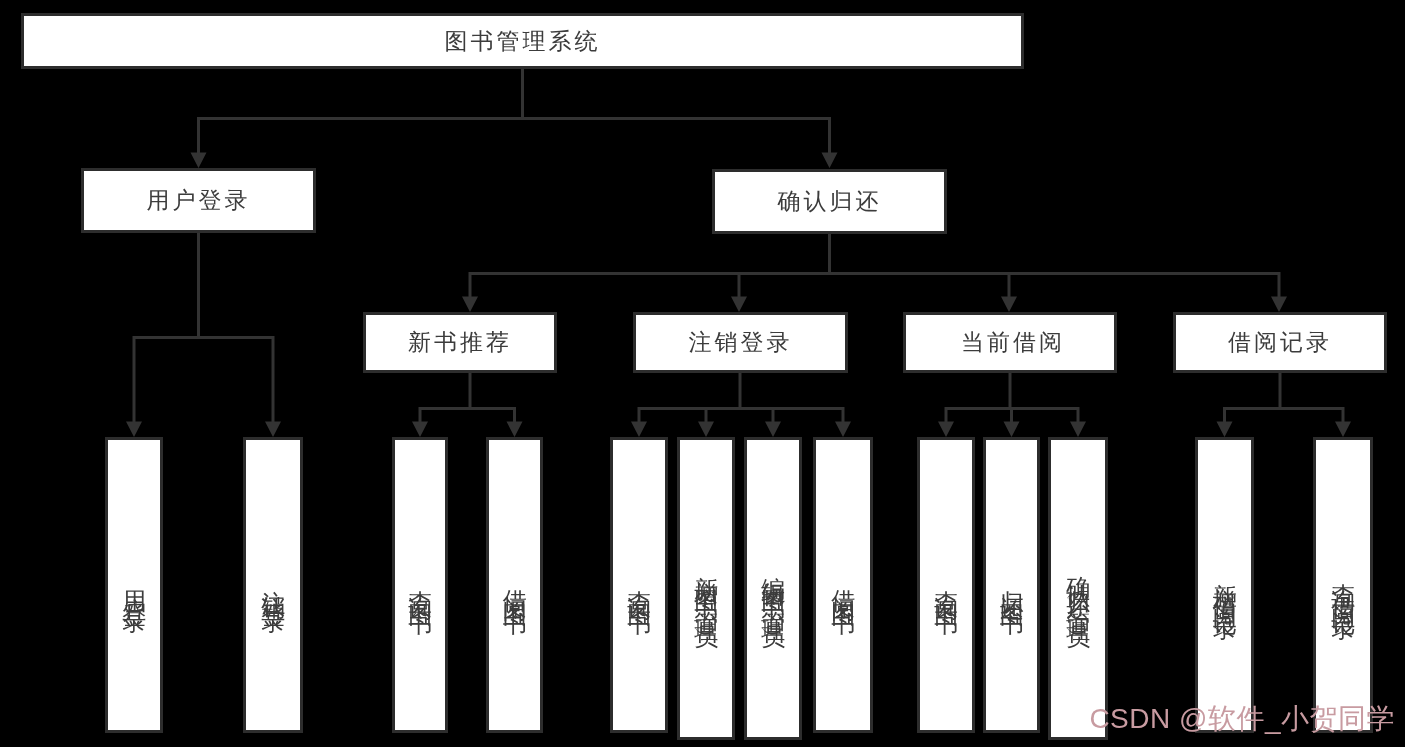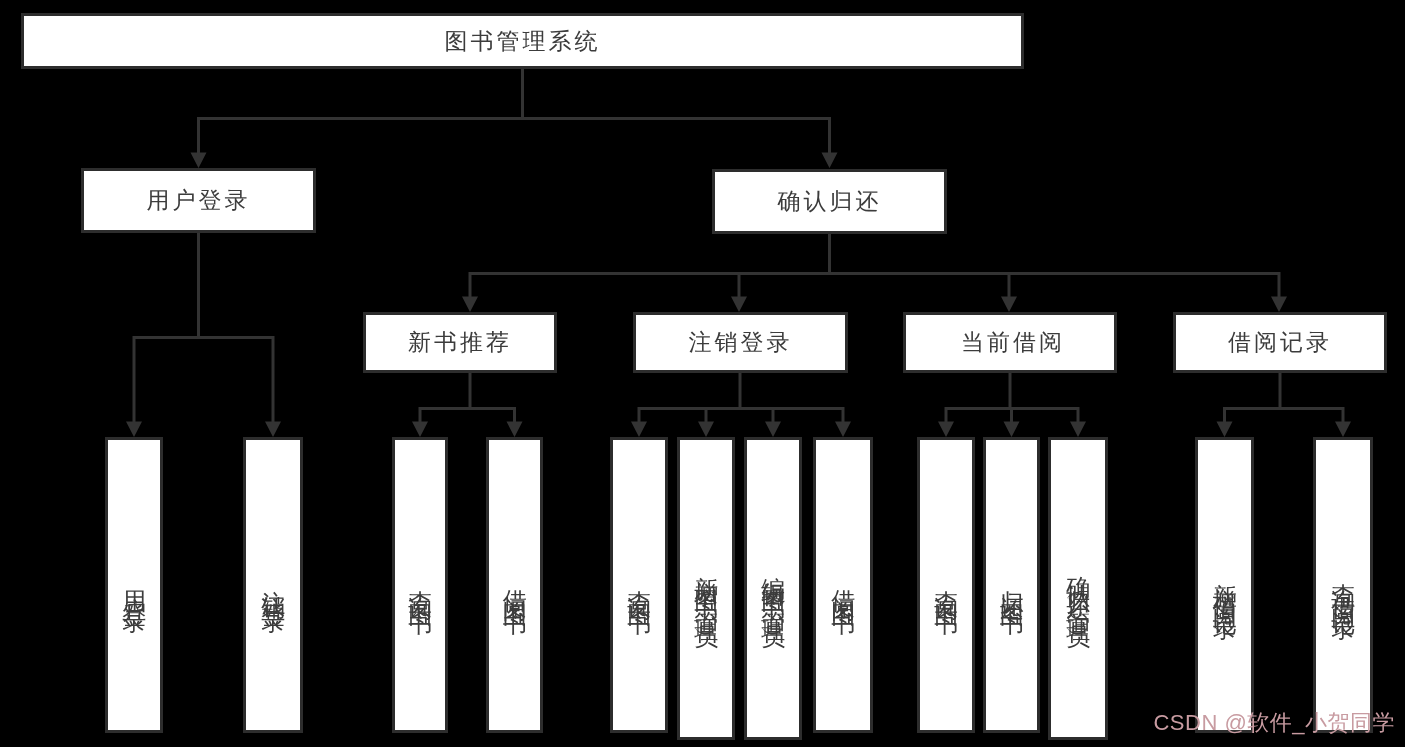--- a/index.html
+++ b/index.html
@@ -50,21 +50,21 @@
     font-size: 24px;
     line-height: 1.1;
     letter-spacing: 7px;
     color: #3c3c3c;
     white-space: nowrap;
   }
   #watermark {
     position: absolute;
     right: 10px;
     bottom: 9px;
-    font-size: 22px;
+    font-size: 28px;
     letter-spacing: 0.5px;
     color: #c89ba1;
     z-index: 3;
     pointer-events: none;
   }
 </style>
 </head>
 <body>
 
 <div id="canvas">

